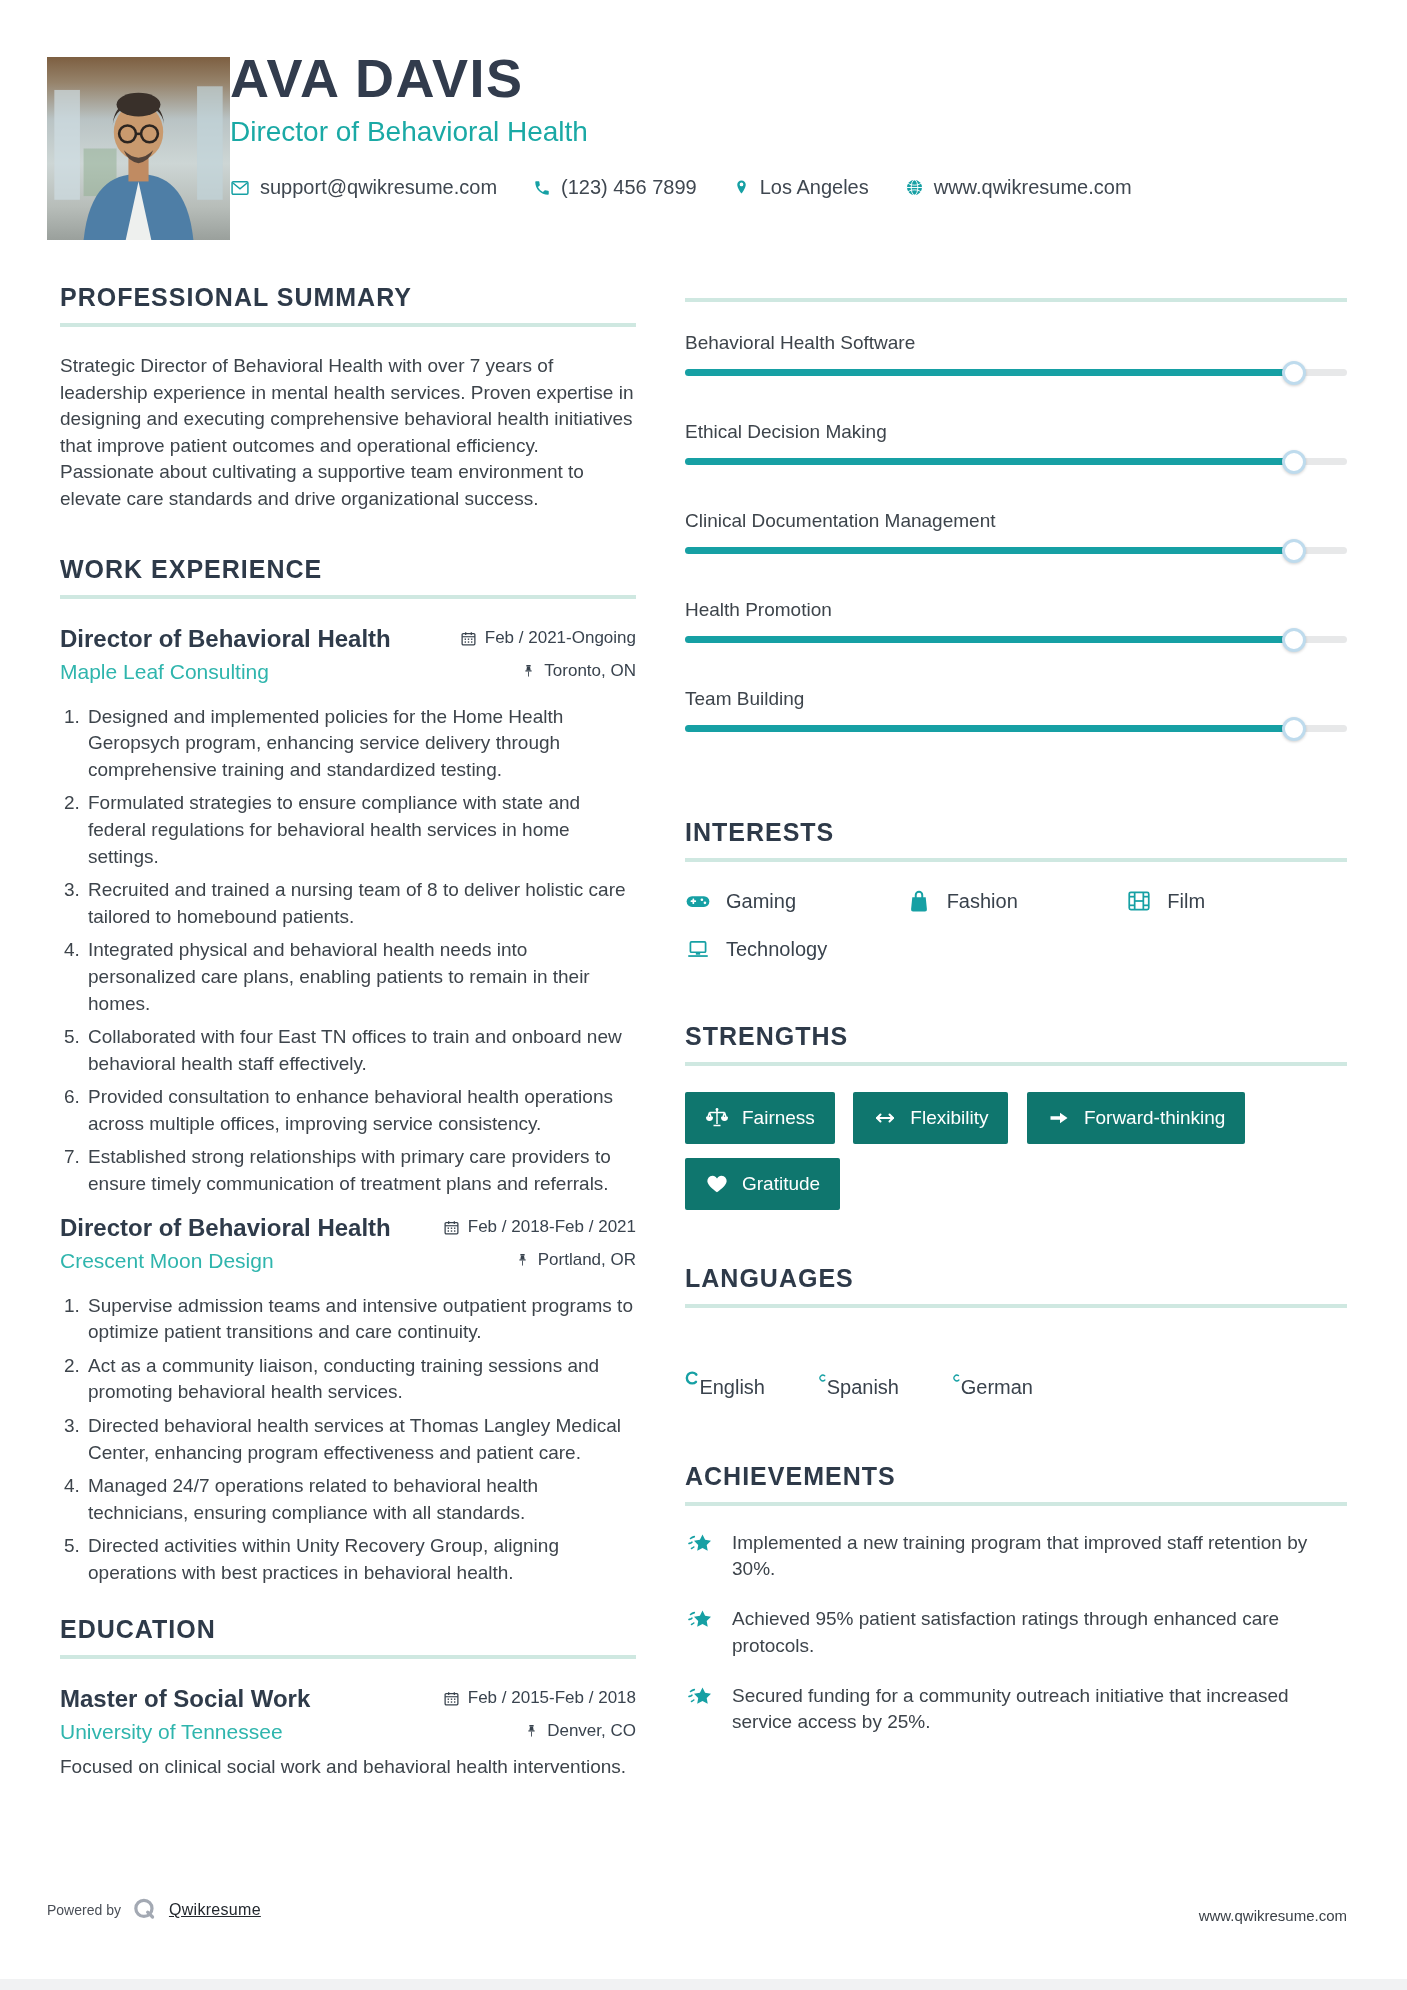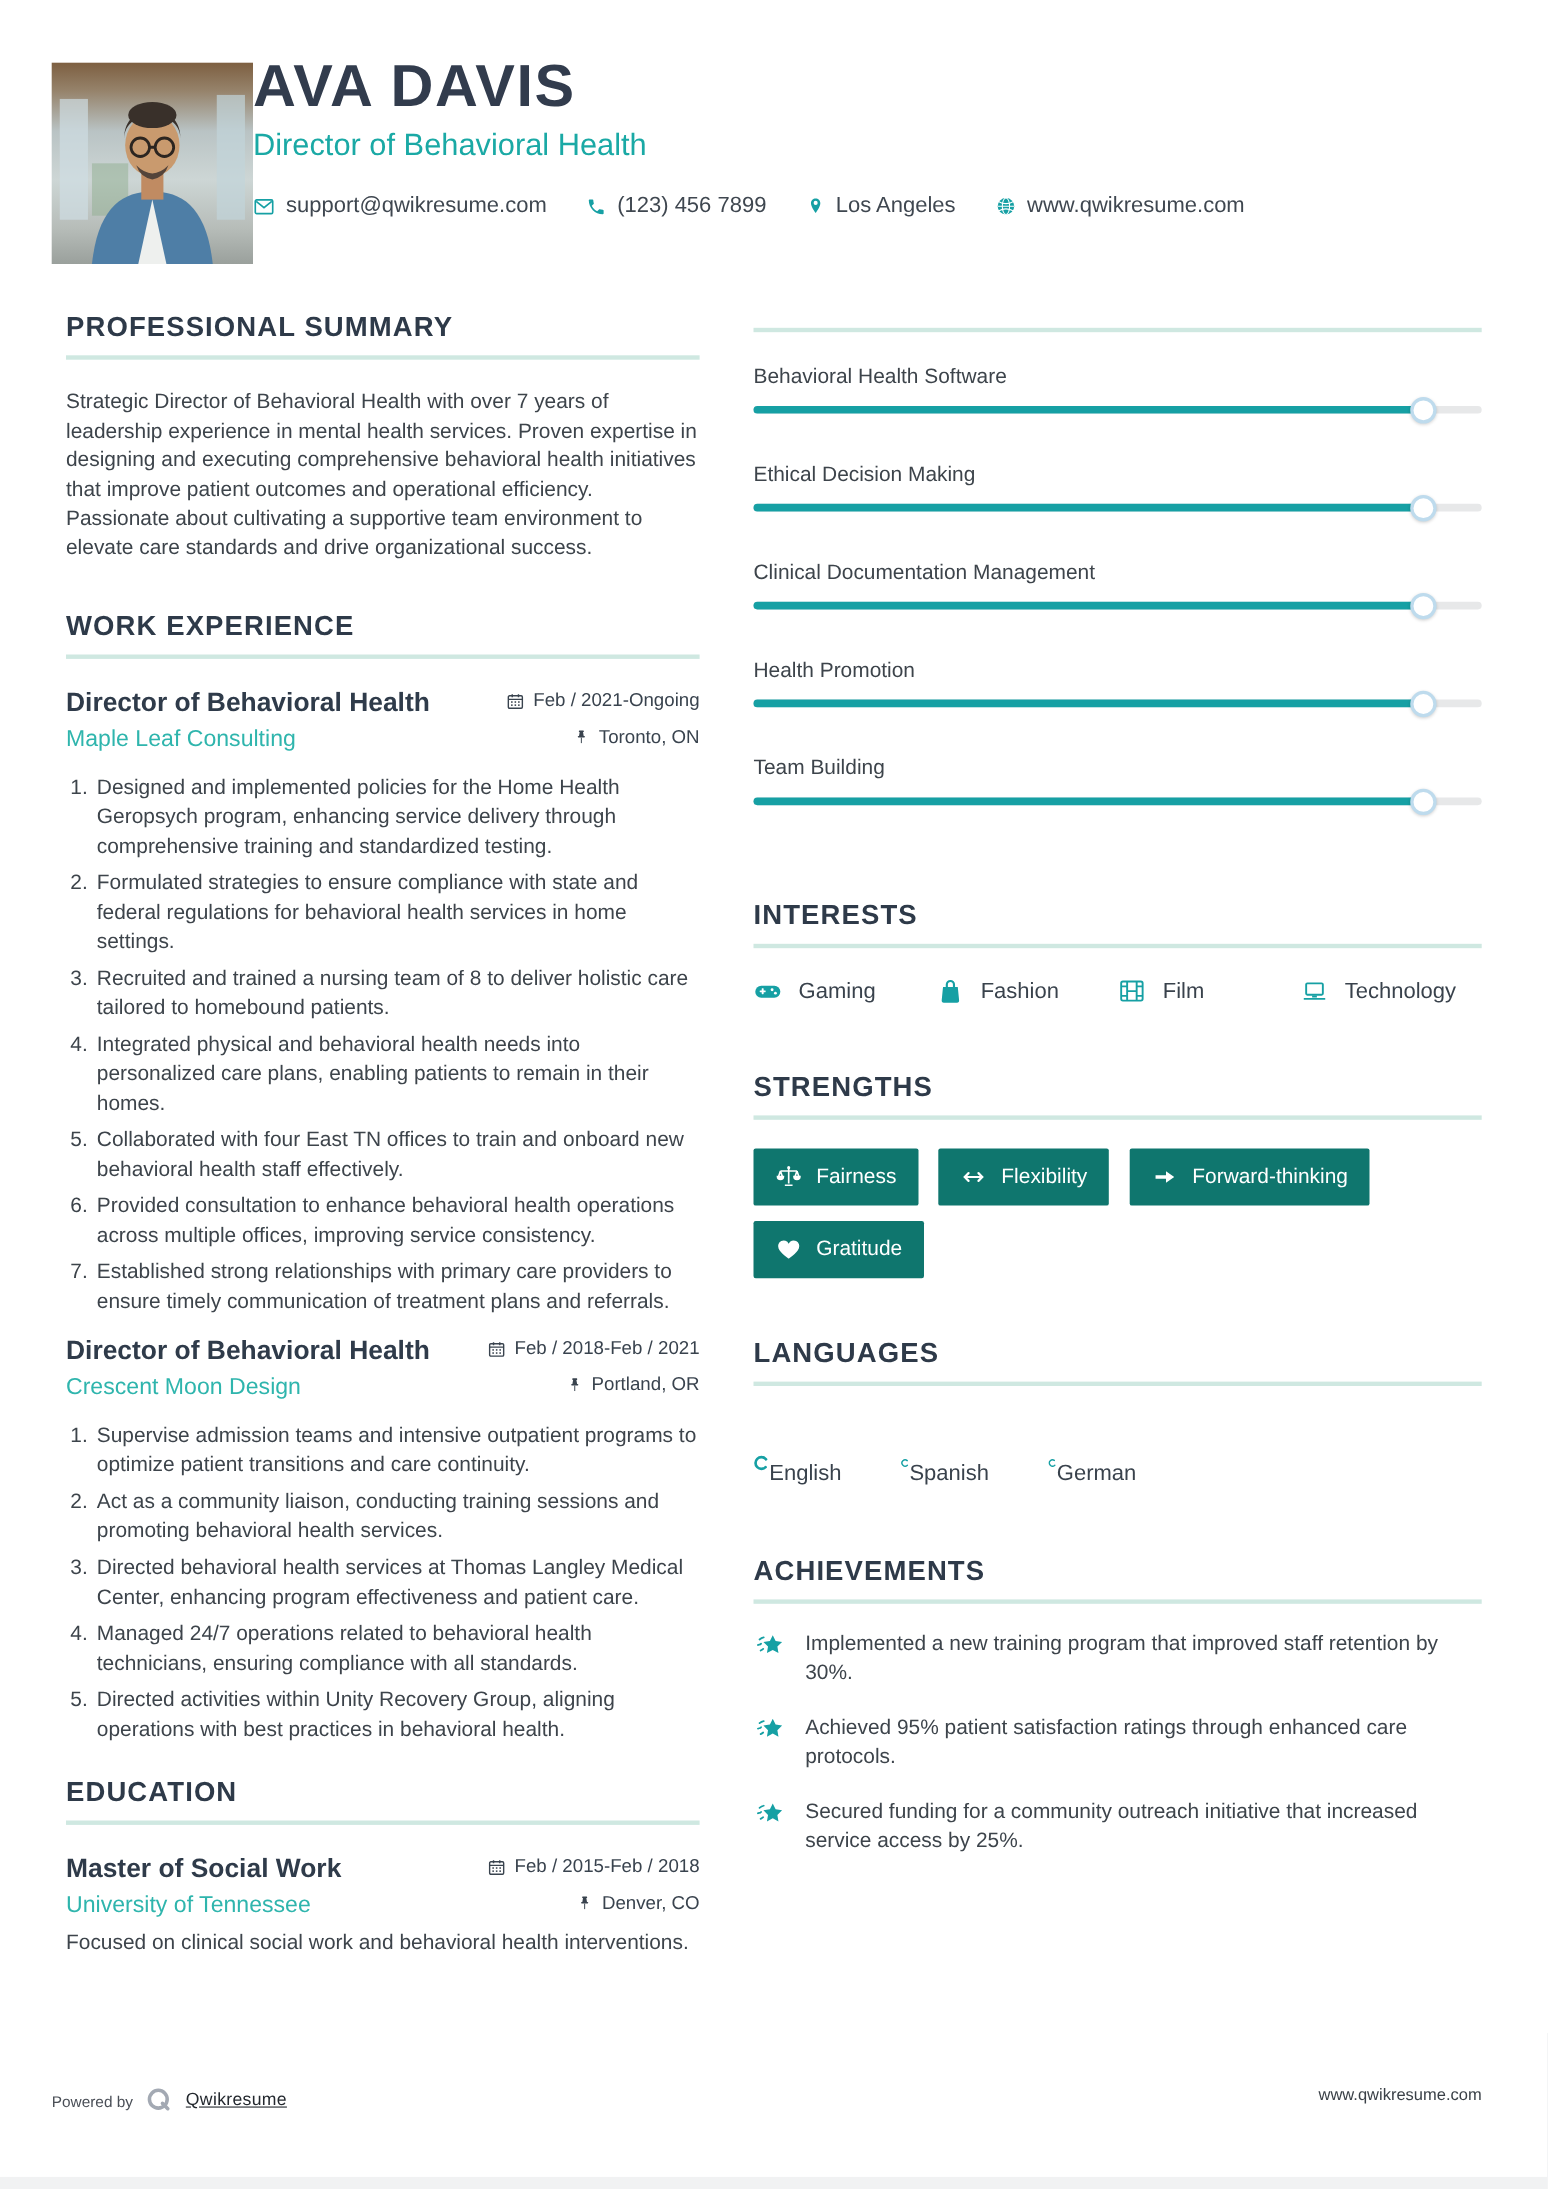--- a/index.html
+++ b/index.html
@@ -39,36 +39,36 @@
   .edu-note{margin:10px 0 0 0;font-size:19px;line-height:1.4;color:#3d444b;}
   
   .skills-list{margin-top:30px;}
   .skill{margin-bottom:45px;}
   .skill-label{font-size:19px;color:#3d444b;margin-bottom:15px;}
   .track{position:relative;height:7px;background:#e7e8e9;border-radius:4px;}
   .fill{position:absolute;left:0;top:0;height:100%;border-radius:4px;background:#16a0a4;}
   .knob{position:absolute;top:50%;width:18px;height:18px;background:#fff;border:3px solid #bedbed;
         border-radius:50%;transform:translate(-50%,-50%);box-shadow:0 1px 3px rgba(0,0,0,.18);}
   .interests{margin-top:88px;}
-  .interest-grid{display:grid;grid-template-columns:1fr 1fr 1fr 1fr;row-gap:22px;margin-top:26px;}
+  .interest-grid{display:grid;grid-template-columns:1fr 1fr 1fr;row-gap:22px;margin-top:26px;}
   .interest{display:flex;align-items:center;gap:15px;font-size:20px;color:#39424c;}
   .strengths{margin-top:62px;}
   .badges{margin-top:26px;}
   .badge{display:inline-flex;align-items:center;gap:13px;background:#0f766e;color:#fff;
          font-size:19px;padding:14px 20px;margin:0 14px 14px 0;border-radius:2px;}
   .languages{margin-top:42px;}
   .langs{display:flex;margin-top:30px;gap:54px;}
   .lang{display:flex;flex-direction:row;align-items:center;width:80px;}
   .lang-label{margin-top:18px;font-size:20px;color:#39424c;}
   .achievements{margin-top:46px;}
   .ach-list{margin-top:6px;}
   .ach{display:flex;gap:15px;margin-top:24px;font-size:19px;line-height:1.38;color:#3d444b;}
   .ach-icon{flex:none;width:32px;height:32px;margin-top:0px;}
   
-  .footer{position:absolute;left:47px;right:60px;top:1896px;display:flex;justify-content:space-between;align-items:flex-start;}
+  .footer{position:absolute;left:47px;right:60px;top:1896px;display:flex;justify-content:space-between;align-items:flex-end;}
   .powered{display:flex;align-items:center;gap:10px;font-size:14px;color:#4a4f57;}
   .brand{font-size:16px;color:#23282e;text-decoration:underline;font-weight:500;letter-spacing:.3px;}
   .site{font-size:15px;color:#3a4047;}
   .bottom-strip{position:absolute;left:0;right:0;bottom:0;height:11px;background:#f1f2f3;}
 </style>
 </head>
 <body>
 
 <div class="page">
 

